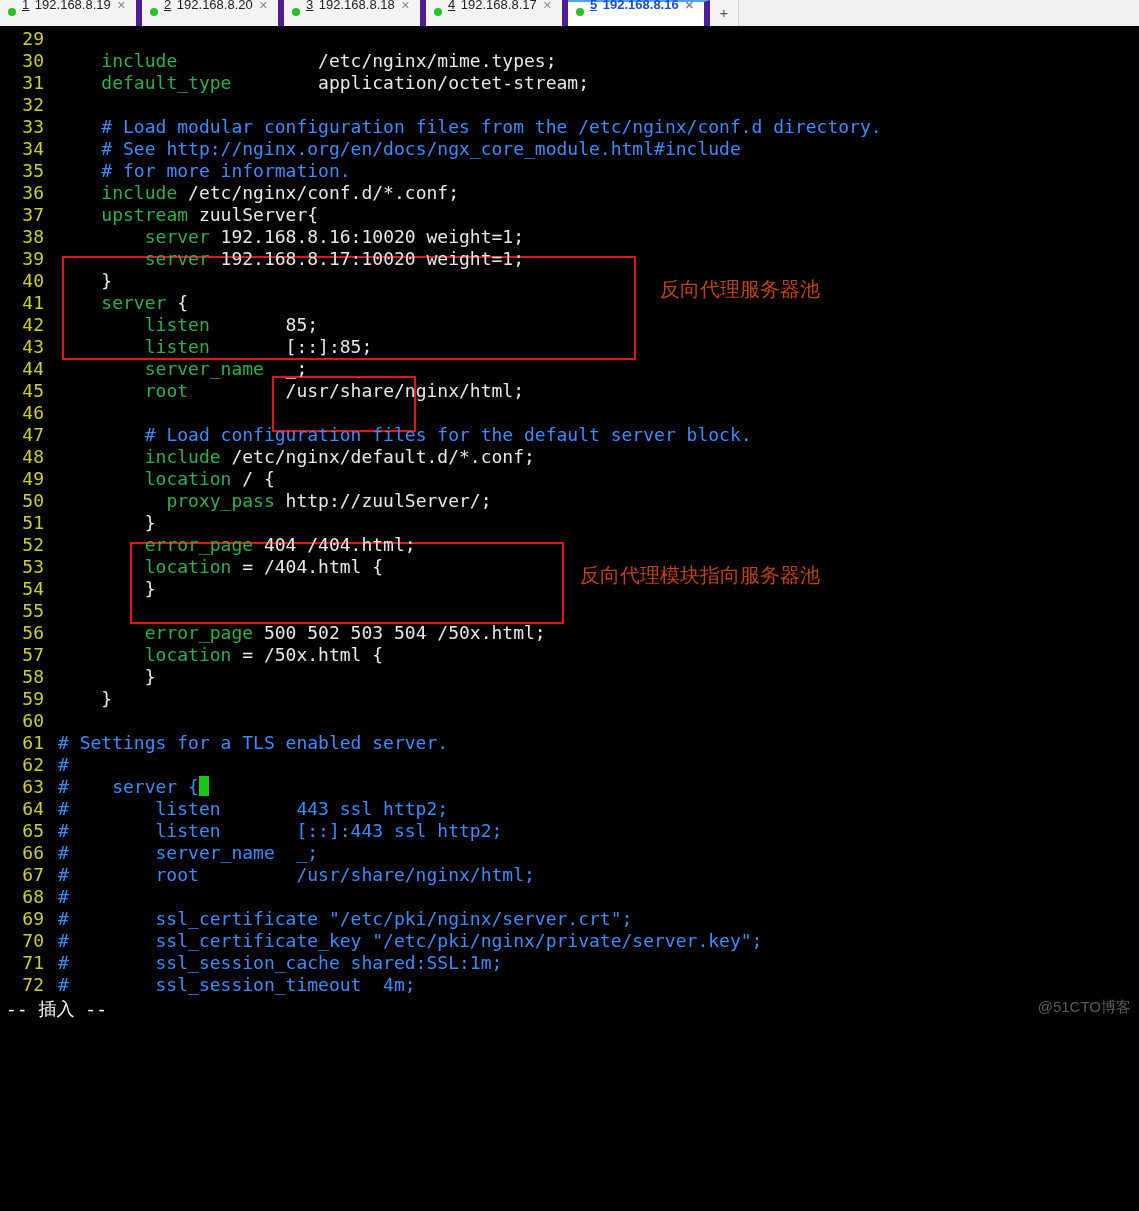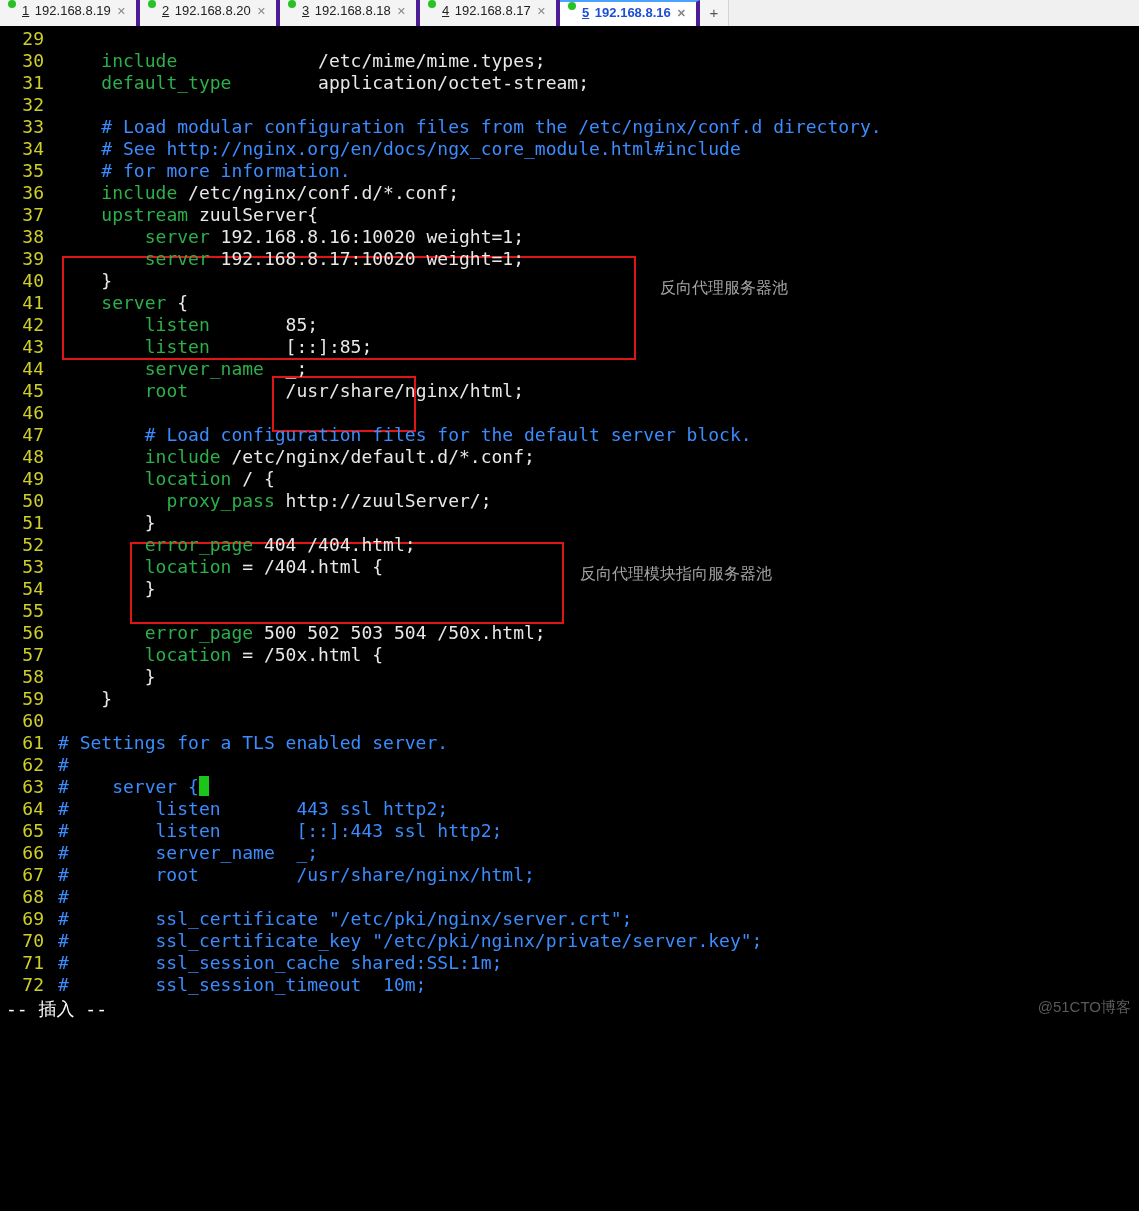--- a/index.html
+++ b/index.html
@@ -1,38 +1,38 @@
 <!DOCTYPE html>
 <html><head>
 <meta charset="utf-8">
 <style>
   html,body{margin:0;padding:0;background:#000;font-family:Consolas,"DejaVu Sans Mono",Menlo,monospace;color:#ddd;font-size:18px;line-height:22px;width:1139px;}
   
   .tabbar{display:flex;height:26px;background:#f0f0f0;font-family:Tahoma,Arial,sans-serif;font-size:13px;color:#222;}
-  .tab{display:flex;align-items:flex-start;height:26px;padding:0 10px 10px 8px;border-right:4px solid #4c1d95;background:#f4f4f4;gap:6px;min-width:140px;box-sizing:border-box;user-select:none;}
+  .tab{display:flex;align-items:flex-end;height:26px;padding:0 10px 10px 8px;border-right:6px solid #4c1d95;background:#f4f4f4;gap:6px;min-width:140px;box-sizing:border-box;user-select:none;}
   .tab.active{background:#ffffff;border-top:2px solid #4aa3ff;height:26px;padding-top:0;font-weight:bold;}
   .tab .dot{width:8px;height:8px;border-radius:50%;background:#25c325;}
   .tab .idx{text-decoration:underline;margin-right:2px;}
   .tab .close{margin-left:auto;font-size:11px;color:#888;}
   .tab.active .label{color:#1d4ed8;}
   .newtab{width:28px;display:flex;align-items:center;justify-content:center;border-right:1px solid #d4d4d4;background:#f4f4f4;font-size:15px;color:#555;}
   
   .editor{position:relative;background:#000;padding-top:2px;}
   .line{display:flex;white-space:pre;}
   .gut{width:44px;text-align:right;padding-right:14px;color:#cfcf2a;flex:none;user-select:none;}
   .code{flex:1;position:relative;}
   .kw{color:#2bb04a;}        
   .cmt{color:#3a8cff;text-align:right;}       
   .txt{color:#e8e8e8;}
   .caret{display:inline-block;width:10px;height:20px;background:#19c619;vertical-align:-3px;}
   .statusbar{color:#fff;padding:2px 6px;font-family:Consolas,monospace;}
   .watermark{position:absolute;right:8px;bottom:4px;color:#5a5a5a;font-family:sans-serif;font-size:15px;}
   
   .box{position:absolute;border:2px solid #e01515;pointer-events:none;}
-  .ann{position:absolute;color:#a3a3a3;font-family:Liberation Mono, monospace;font-size:16px;font-weight:500;}
+  .ann{position:absolute;color:#c2410c;font-family:Liberation Serif, serif;font-size:20px;font-weight:500;}
 </style>
 </head>
 <body>
 
 <div class="tabbar" id="tabbar">
     <div class="tab">
       <span class="dot"></span>
       <span class="label"><span class="idx">1</span> 192.168.8.19</span>
       <span class="close">✕</span>
     </div>
@@ -62,21 +62,21 @@
 <div class="editor" id="editor">
 
   <div class="box" id="box1" style="left: 62px; top: 230px; width: 570px; height: 100px;"></div>
   <div class="box" id="box2" style="left: 272px; top: 350px; width: 140px; height: 52px;"></div>
   <div class="box" id="box3" style="left: 130px; top: 516px; width: 430px; height: 78px;"></div>
   <div class="ann" style="left:660px;top:252px;">反向代理服务器池</div>
   <div class="ann" style="left:580px;top:538px;">反向代理模块指向服务器池</div>
 
   <div id="lines">
       <div class="line"><div class="gut">29</div><div class="code"><span class="txt"></span></div></div>
-      <div class="line"><div class="gut">30</div><div class="code"><span class="txt">    </span><span class="kw">include</span><span class="txt">             /etc/mime/mime.types;</span></div></div>
+      <div class="line"><div class="gut">30</div><div class="code"><span class="txt">    </span><span class="kw">include</span><span class="txt">             /etc/nginx/mime.types;</span></div></div>
       <div class="line"><div class="gut">31</div><div class="code"><span class="txt">    </span><span class="kw">default_type</span><span class="txt">        application/octet-stream;</span></div></div>
       <div class="line"><div class="gut">32</div><div class="code"><span class="txt"></span></div></div>
       <div class="line"><div class="gut">33</div><div class="code"><span class="txt">    </span><span class="cmt"># Load modular configuration files from the /etc/nginx/conf.d directory.</span></div></div>
       <div class="line"><div class="gut">34</div><div class="code"><span class="txt">    </span><span class="cmt"># See http://nginx.org/en/docs/ngx_core_module.html#include</span></div></div>
       <div class="line"><div class="gut">35</div><div class="code"><span class="txt">    </span><span class="cmt"># for more information.</span></div></div>
       <div class="line"><div class="gut">36</div><div class="code"><span class="txt">    </span><span class="kw">include</span><span class="txt"> /etc/nginx/conf.d/*.conf;</span></div></div>
       <div class="line"><div class="gut">37</div><div class="code"><span class="txt">    </span><span class="kw">upstream</span><span class="txt"> zuulServer{</span></div></div>
       <div class="line"><div class="gut">38</div><div class="code"><span class="txt">        </span><span class="kw">server</span><span class="txt"> 192.168.8.16:10020 weight=1;</span></div></div>
       <div class="line"><div class="gut">39</div><div class="code"><span class="txt">        </span><span class="kw">server</span><span class="txt"> 192.168.8.17:10020 weight=1;</span></div></div>
       <div class="line"><div class="gut">40</div><div class="code"><span class="txt">    }</span></div></div>
@@ -104,18 +104,18 @@
       <div class="line"><div class="gut">62</div><div class="code"><span class="cmt">#</span></div></div>
       <div class="line"><div class="gut">63</div><div class="code"><span class="cmt">#    server {</span><span class="caret"></span></div></div>
       <div class="line"><div class="gut">64</div><div class="code"><span class="cmt">#        listen       443 ssl http2;</span></div></div>
       <div class="line"><div class="gut">65</div><div class="code"><span class="cmt">#        listen       [::]:443 ssl http2;</span></div></div>
       <div class="line"><div class="gut">66</div><div class="code"><span class="cmt">#        server_name  _;</span></div></div>
       <div class="line"><div class="gut">67</div><div class="code"><span class="cmt">#        root         /usr/share/nginx/html;</span></div></div>
       <div class="line"><div class="gut">68</div><div class="code"><span class="cmt">#</span></div></div>
       <div class="line"><div class="gut">69</div><div class="code"><span class="cmt">#        ssl_certificate "/etc/pki/nginx/server.crt";</span></div></div>
       <div class="line"><div class="gut">70</div><div class="code"><span class="cmt">#        ssl_certificate_key "/etc/pki/nginx/private/server.key";</span></div></div>
       <div class="line"><div class="gut">71</div><div class="code"><span class="cmt">#        ssl_session_cache shared:SSL:1m;</span></div></div>
-      <div class="line"><div class="gut">72</div><div class="code"><span class="cmt">#        ssl_session_timeout  10m;</span></div></div>
+      <div class="line"><div class="gut">72</div><div class="code"><span class="cmt">#        ssl_session_timeout  4m;</span></div></div>
     </div>
 
   <div class="statusbar">-- 插入 --</div>
   <div class="watermark">@51CTO博客</div>
 </div>
 
 </body></html>

